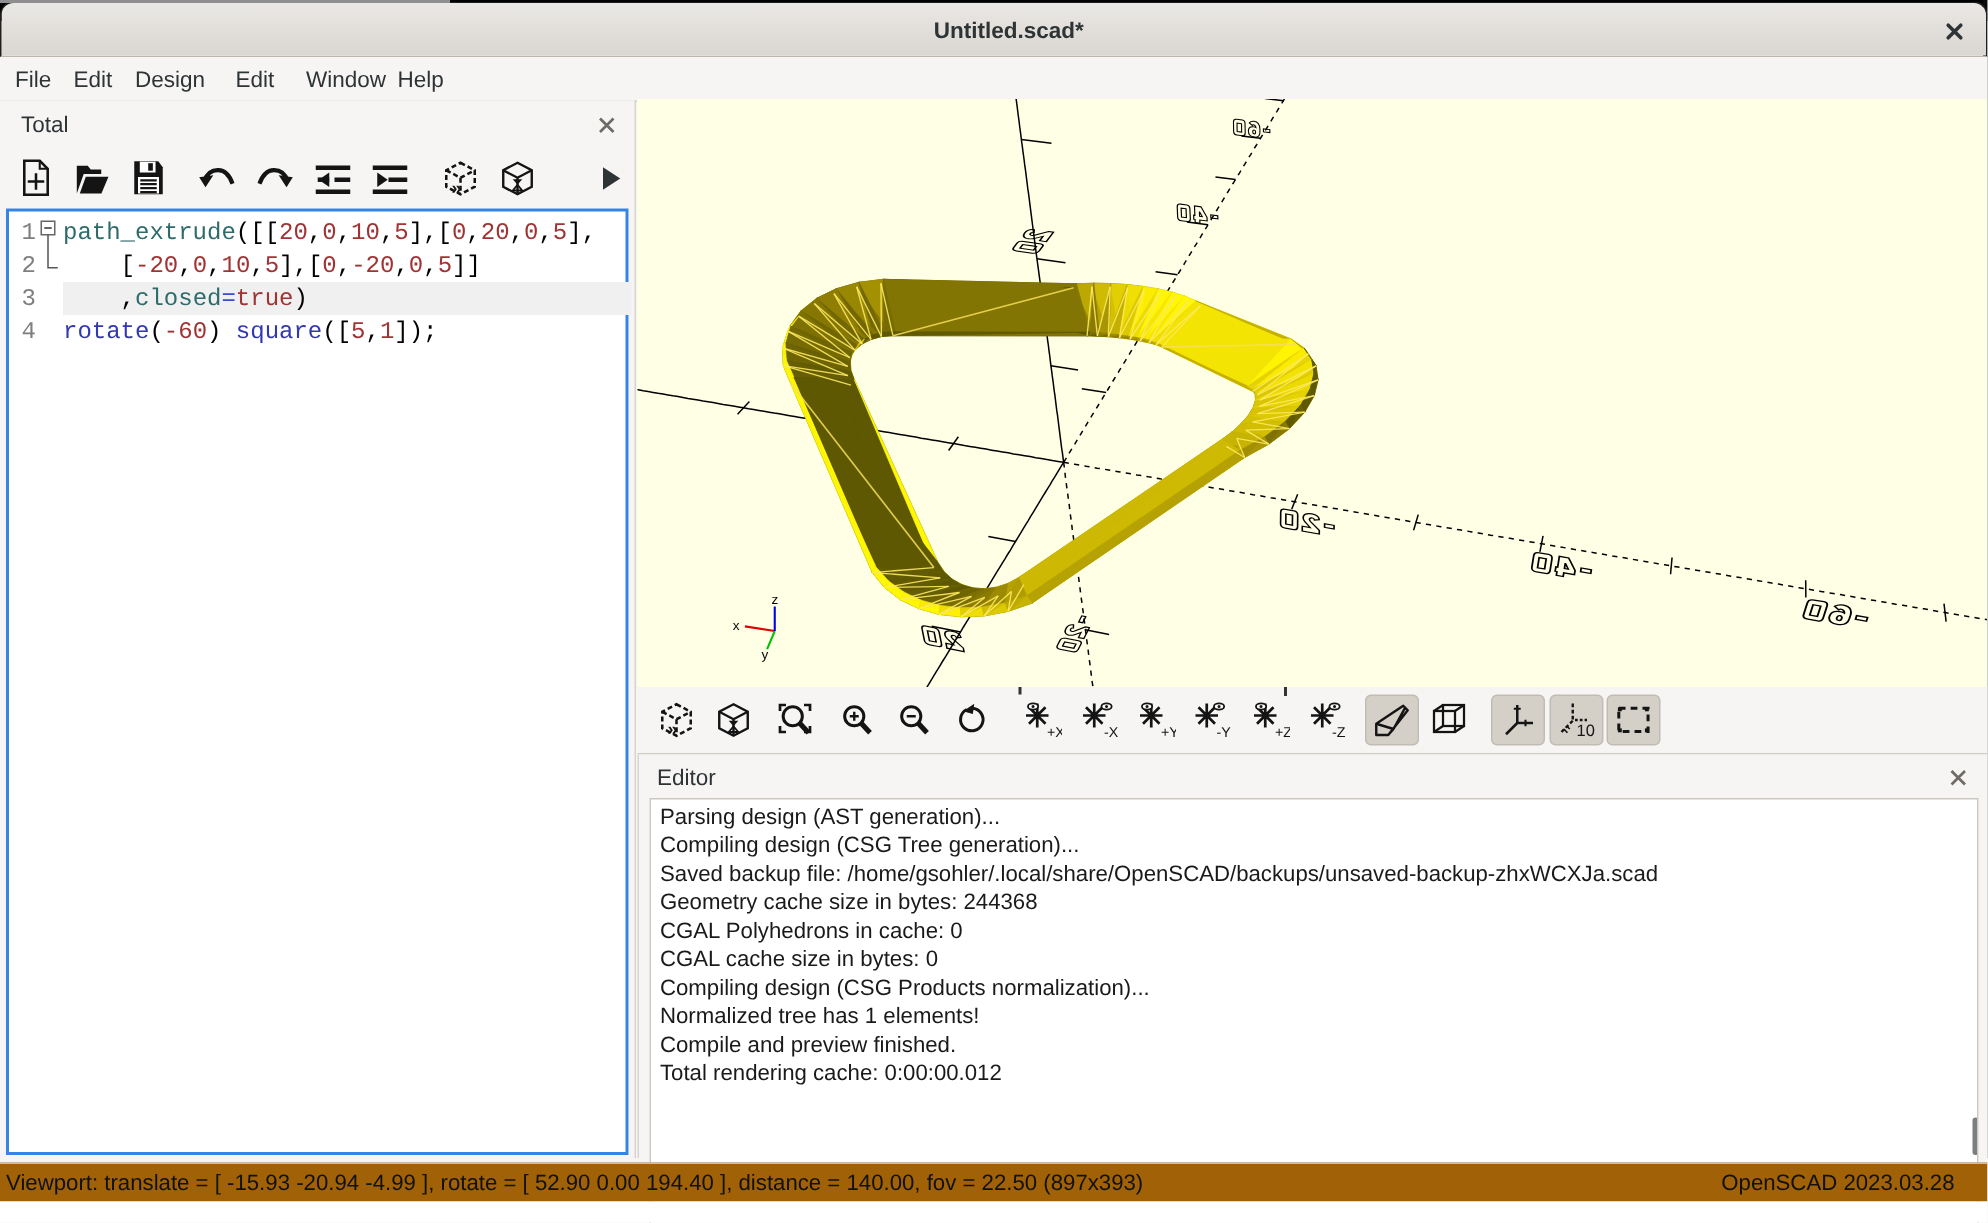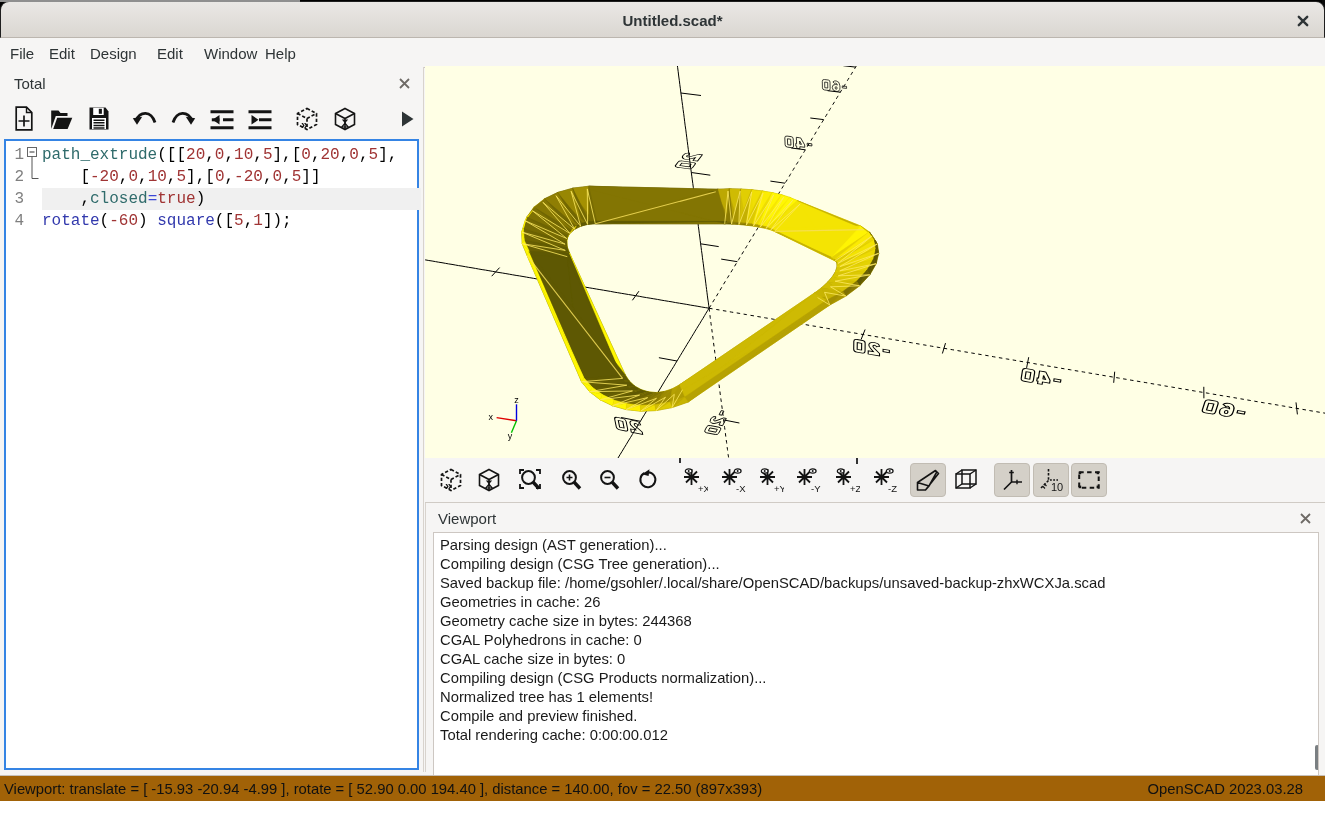--- a/index.html
+++ b/index.html
@@ -688,30 +688,29 @@
 <rect x="2.6" y="4.6" width="2.6" height="2.6" fill="#141414" stroke="none"></rect>
           <rect x="20.6" y="4.6" width="2.6" height="2.6" fill="#141414" stroke="none"></rect>
 <rect x="2.6" y="18.6" width="2.6" height="2.6" fill="#141414" stroke="none"></rect>
           <rect x="20.6" y="18.6" width="2.6" height="2.6" fill="#141414" stroke="none"></rect>
         </g>
       </svg>
     </div>
 </div>
 
 <div class="abs" style="left:425px;top:503px;width:900px;height:269px;background:#f6f5f4;border-left:1px solid #d8d3cd">
-  <div class="abs" style="left:12px;top:7px;font-size:15px;color:#2e3436">Viewport</div>
+  <div class="abs" style="left:12px;top:7px;font-size:15px;color:#2e3436">Editor</div>
   <svg class="abs" style="left:873px;top:9px" width="13" height="13" viewBox="0 0 13 13">
       <path d="M2 2 L11 11 M11 2 L2 11" stroke="#6e6a66" stroke-width="1.8"></path>
     </svg>
   <div class="abs" style="left:7px;top:29px;width:886px;height:288px;background:#fff;border:1px solid #cdc7c2;
        font-size:14.8px;line-height:19px;color:#1a1a1a;padding:3px 0 0 6px;overflow:hidden">
       <div>Parsing design (AST generation)...</div>
       <div>Compiling design (CSG Tree generation)...</div>
       <div>Saved backup file: /home/gsohler/.local/share/OpenSCAD/backups/unsaved-backup-zhxWCXJa.scad</div>
-      <div>Geometries in cache: 26</div>
       <div>Geometry cache size in bytes: 244368</div>
       <div>CGAL Polyhedrons in cache: 0</div>
       <div>CGAL cache size in bytes: 0</div>
       <div>Compiling design (CSG Products normalization)...</div>
       <div>Normalized tree has 1 elements!</div>
       <div>Compile and preview finished.</div>
       <div>Total rendering cache: 0:00:00.012</div>
     <div class="abs" style="left:881px;top:212px;width:4px;height:25px;background:#7a7f82;border-radius:2px"></div>
   </div>
 </div>

